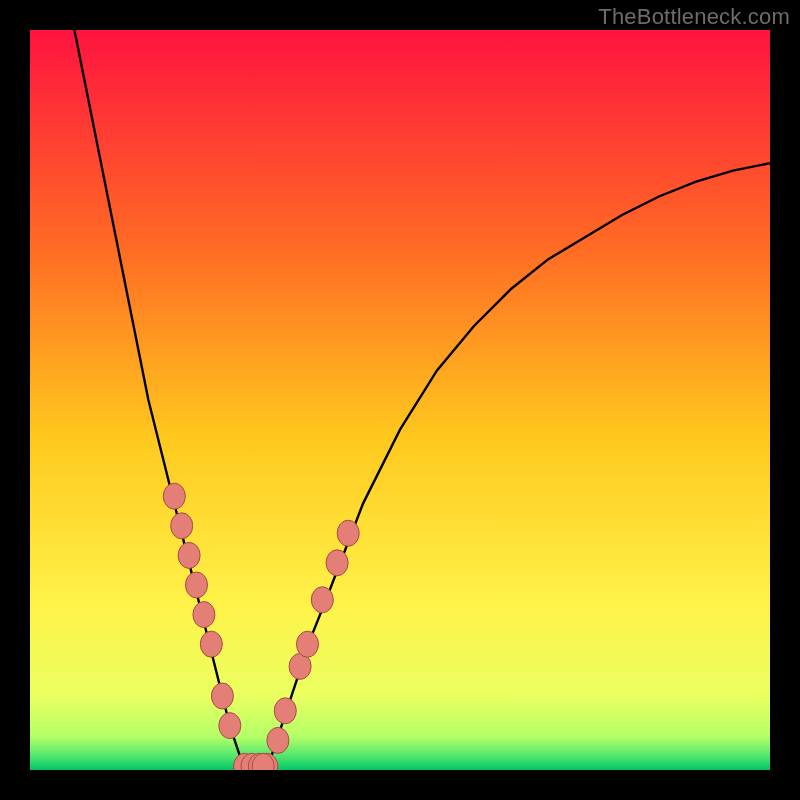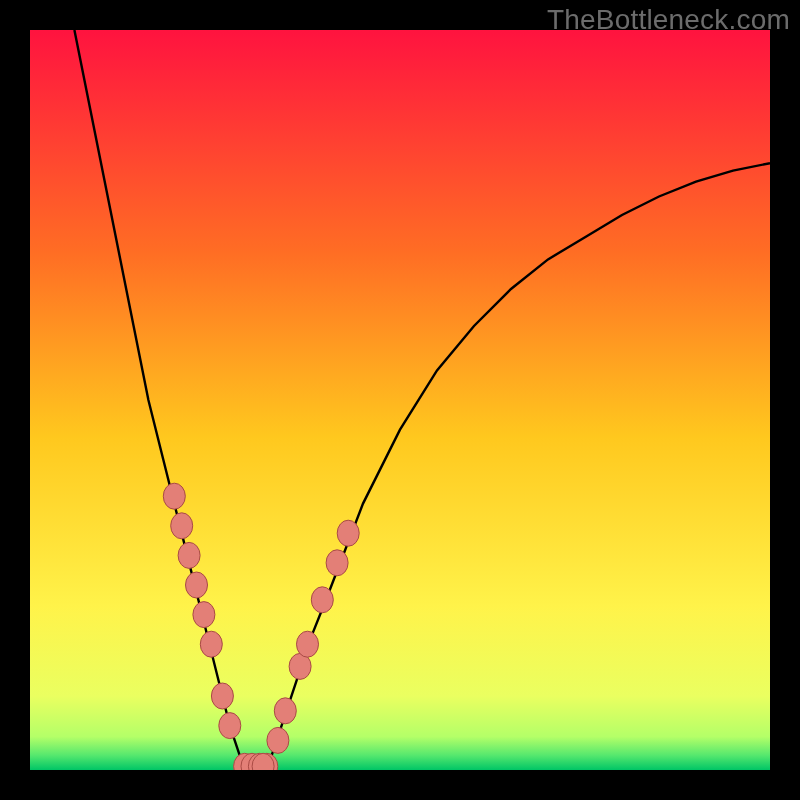--- a/index.html
+++ b/index.html
@@ -25,21 +25,21 @@
     top: 30px;
     width: 740px;
     height: 740px;
     overflow: hidden;
   }
   .watermark {
     position: absolute;
     top: 4px;
     right: 10px;
     color: #6c6c6c;
-    font-size: 28px;
+    font-size: 22px;
     font-weight: 400;
     letter-spacing: 0.2px;
     z-index: 50;
   }
   svg {
     display: block;
   }
 </style>
 </head>
 <body>

